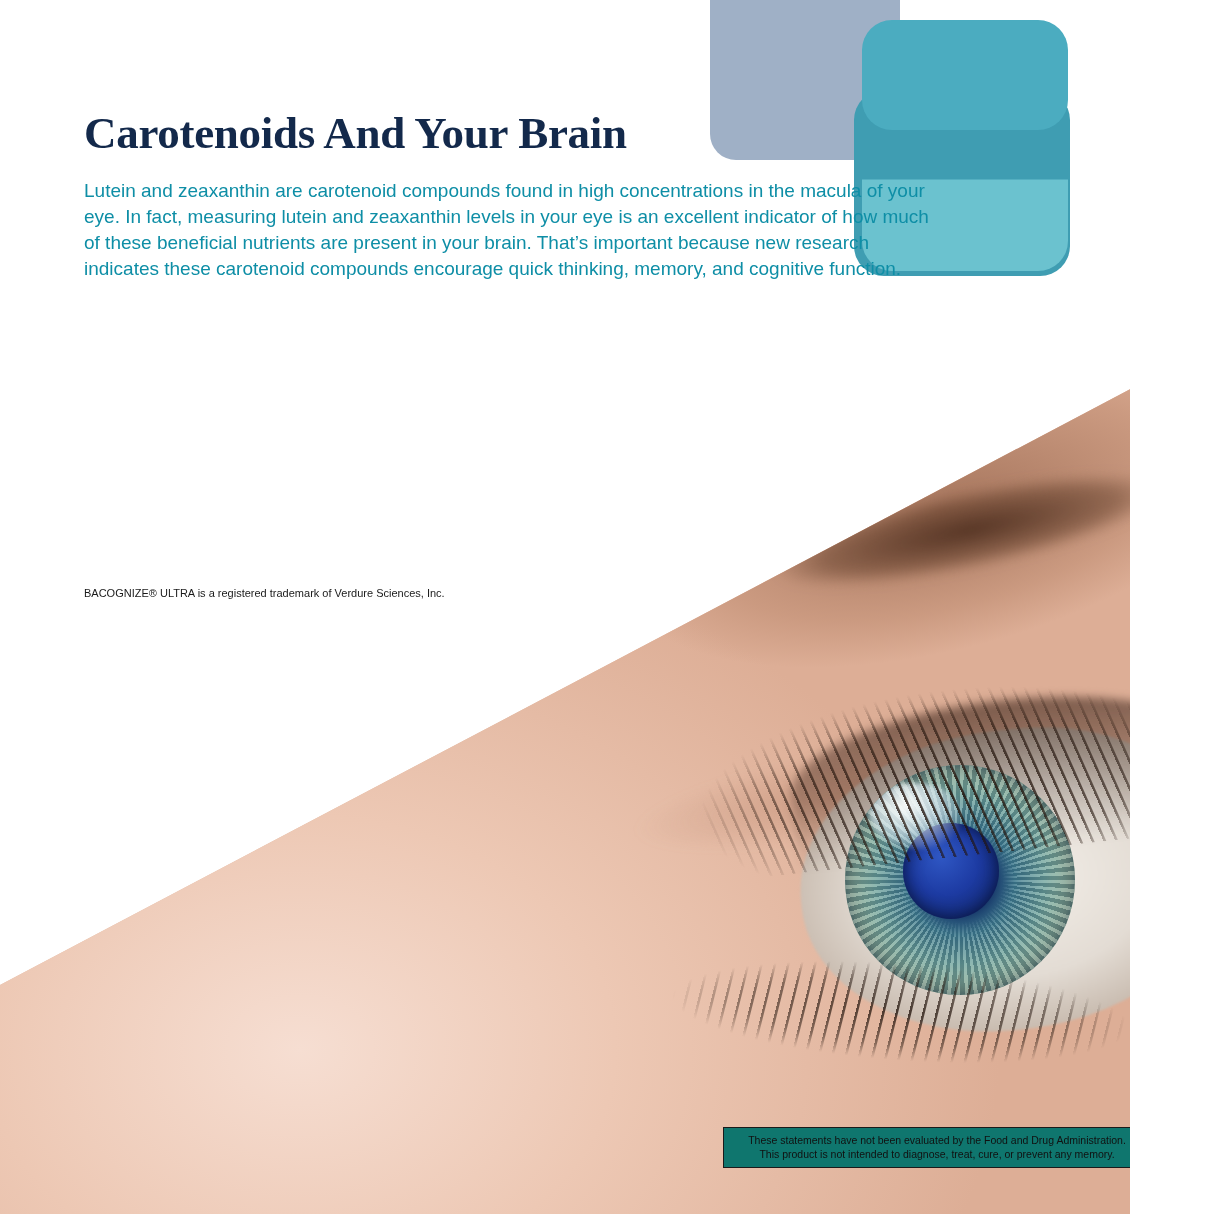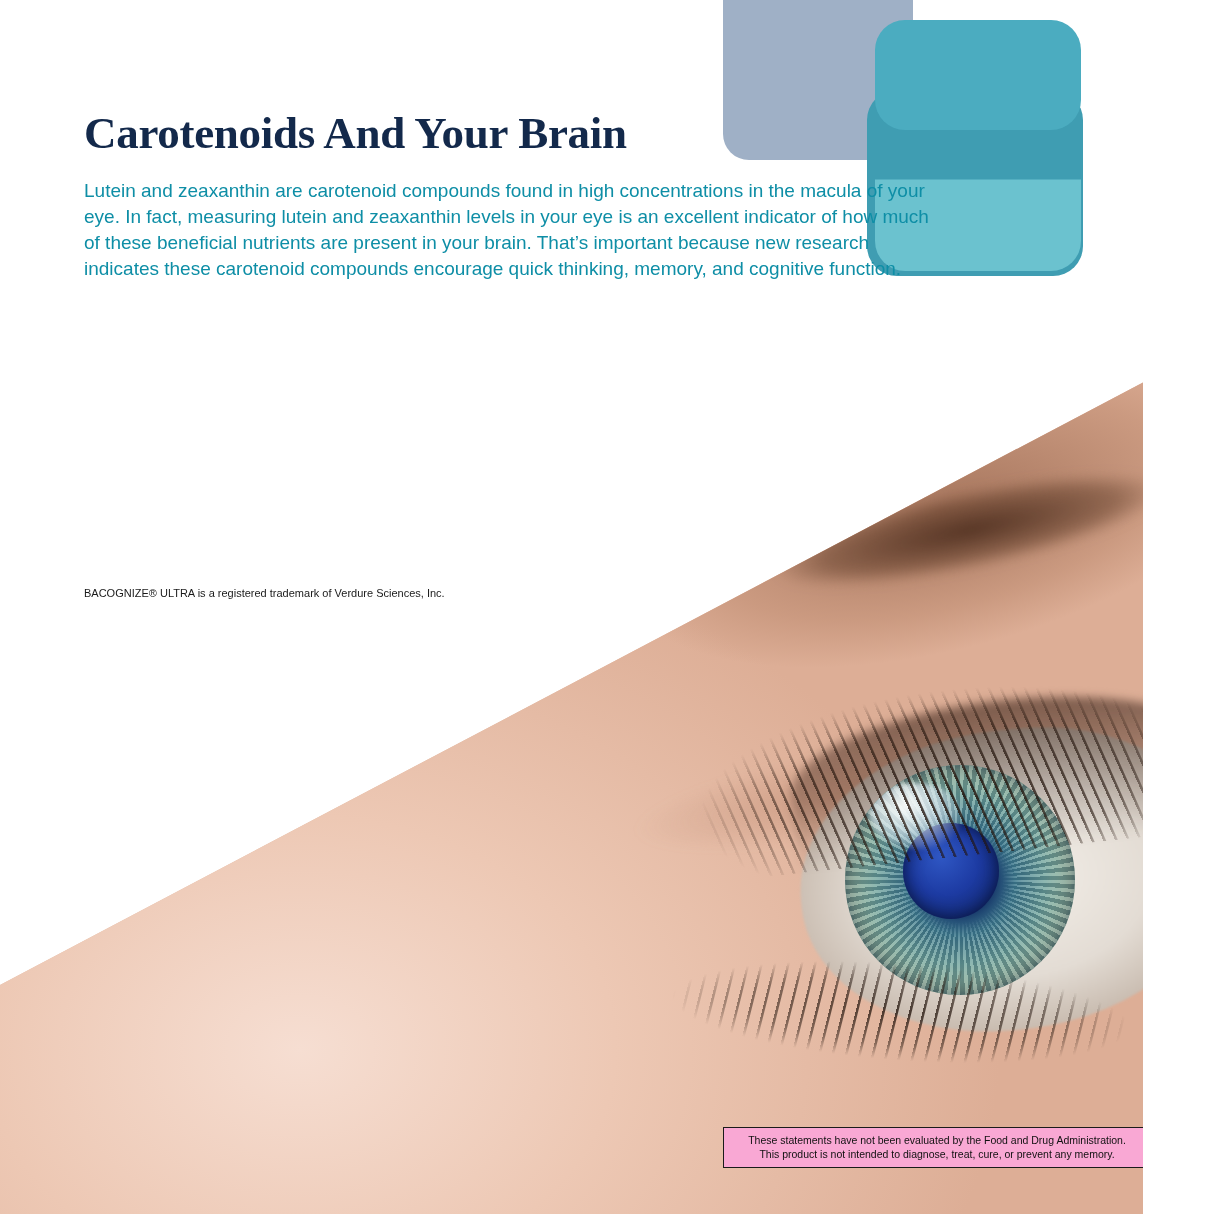--- a/index.html
+++ b/index.html
@@ -9,21 +9,20 @@
   }
   body {
     font-family: "Liberation Sans", sans-serif;
   }
   #page {
     position: relative;
     width: 1130px;
     height: 1214px;
     background: #ffffff;
     overflow: hidden;
-    padding-left: 13px;
   }
 
   
   .deco-layer {
     position: absolute;
     top: 0;
     right: 0;
     width: 420px;
     height: 300px;
     pointer-events: none;
@@ -234,21 +233,21 @@
     filter: blur(4px);
   }
 
   
   .disclaimer {
     position: absolute;
     left: 723px;
     top: 1127px;
     width: 428px;
     border: 1px solid #1a1a1a;
-    background: #f9a8d4;
+    background: #0f766e;
     padding: 5px 6px 6px 6px;
     box-sizing: border-box;
     text-align: center;
     font-size: 10.5px;
     line-height: 1.35;
     color: #111111;
   }
 </style>
 </head>
 <body>

